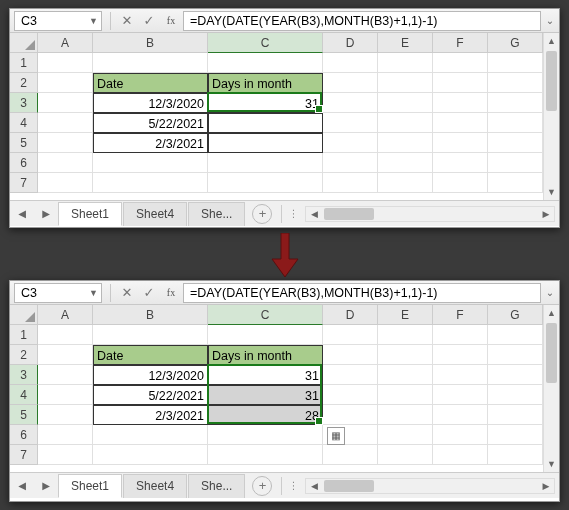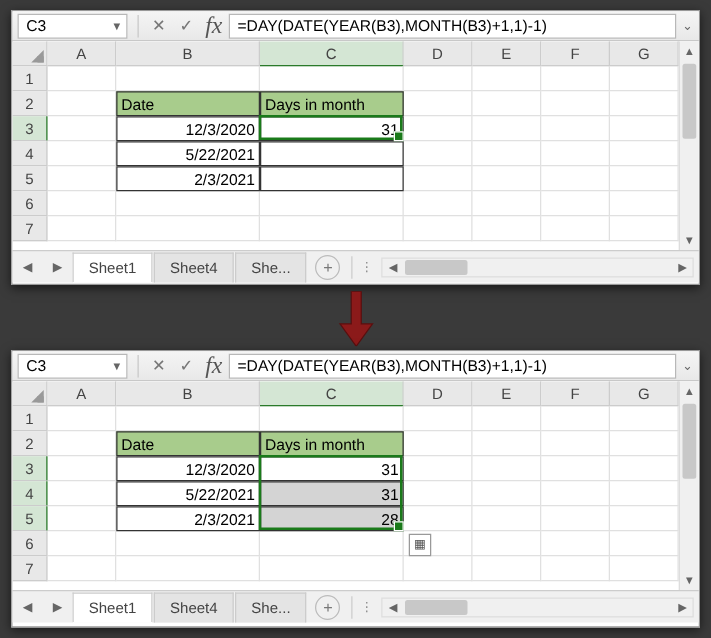--- a/index.html
+++ b/index.html
@@ -6,21 +6,21 @@
 body { background: #3a3a3a; width: 569px; height: 510px; position: relative; }
 .panel { position: absolute; left: 9px; width: 551px; background: #fff; border: 1px solid #999; box-shadow: 0 2px 8px rgba(0,0,0,0.6); }
 .panel.top { top: 8px; height: 220px; }
 .panel.bot { top: 280px; height: 222px; }
 .fbar { height: 24px; background: linear-gradient(#f5f5f5,#e8e8e8); border-bottom: 1px solid #c8c8c8; display: flex; align-items: center; font-size: 12.5px; }
 .namebox { width: 88px; height: 20px; margin: 0 4px; background: #fff; border: 1px solid #b8b8b8; display: flex; align-items: center; justify-content: space-between; padding: 0 3px 0 6px; }
 .namebox .caret { font-size: 9px; color: #666; }
 .sep { width: 1px; height: 18px; background: #c8c8c8; margin: 0 4px; }
 .fbtns { display: flex; gap: 2px; padding: 0 2px; }
 .fbtn { width: 20px; height: 18px; display: flex; align-items: center; justify-content: center; color: #777; font-size: 13px; }
-.fx { font-style: italic; font-family: "Times New Roman", serif; color: #555; font-size: 19px; }
+.fx { font-family: "Times New Roman", serif; color: #555; font-size: 10px; }
 .formula { flex: 1; height: 20px; background: #fff; border: 1px solid #b8b8b8; margin-right: 4px; padding: 0 6px; font-size: 12.5px; display: flex; align-items: center; overflow: hidden; white-space: nowrap; }
 .expcaret { width: 14px; text-align: center; font-size: 10px; color: #666; padding-right: 4px; }
 .gridwrap { position: relative; height: 167px; overflow: hidden; background: #fff; }
 .corner { position: absolute; left: 0; top: 0; width: 28px; height: 20px; background: #e8e8e8; border-right: 1px solid #ccc; border-bottom: 1px solid #ccc; }
 .corner::after { content:""; position:absolute; right:2px; bottom:2px; border:5px solid transparent; border-right-color:#999; border-bottom-color:#999; }
 .colhdrs { position: absolute; left: 28px; top: 0; right: 16px; height: 20px; display: flex; }
 .colhdr { background: #e8e8e8; border-right: 1px solid #ccc; border-bottom: 1px solid #ccc; text-align: center; font-size: 12px; color: #444; line-height: 20px; }
 .colhdr.active { background: #d4e6d4; border-bottom-color: #2a7a2a; }
 .rowhdrs { position: absolute; left: 0; top: 20px; width: 28px; }
 .rowhdr { height: 20px; background: #e8e8e8; border-right: 1px solid #ccc; border-bottom: 1px solid #ccc; text-align: center; font-size: 12px; color: #444; line-height: 20px; }

